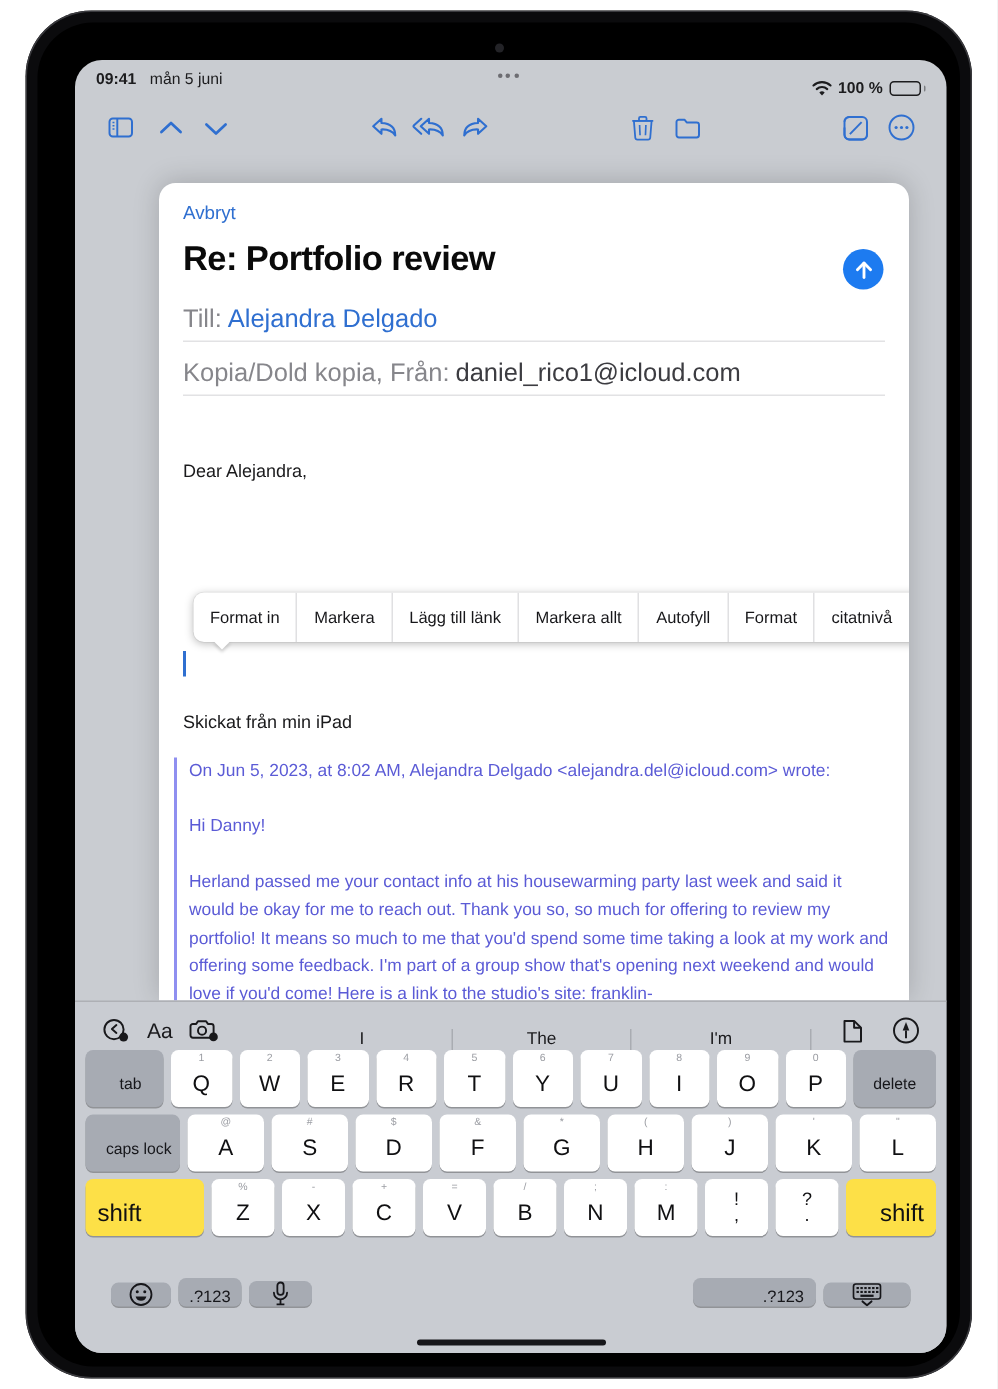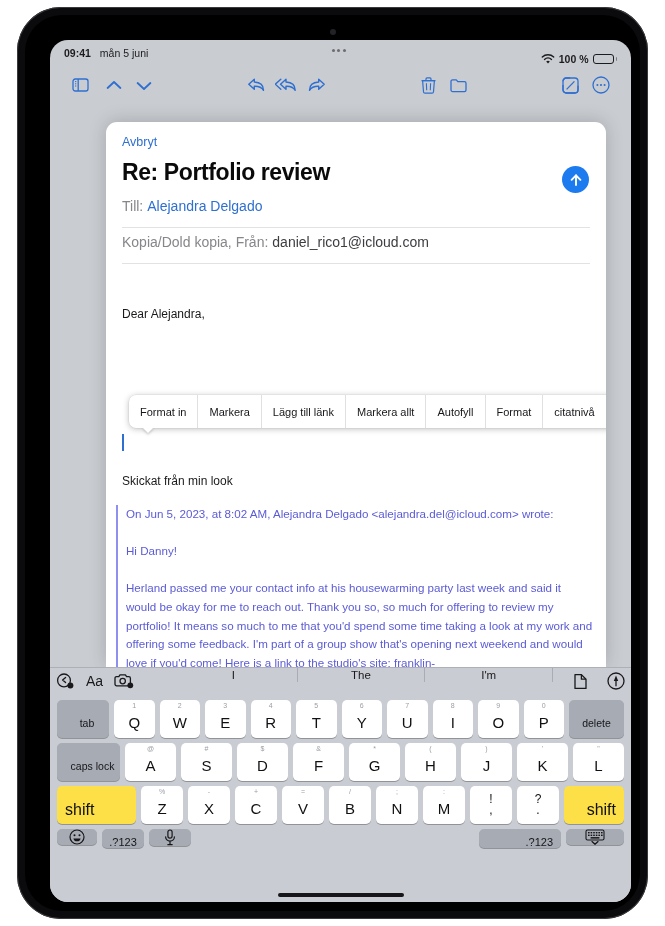--- a/index.html
+++ b/index.html
@@ -140,21 +140,22 @@
   }
   #send-button svg { display: block; }
 
   .field-row {
     position: absolute;
     left: 16px;
     width: 468px;
     height: 30px;
     border-bottom: 1px solid #e2e2e4;
     display: flex;
-    font-size: 14px;
+    align-items: center;
+    font-size: 17px;
   }
   #field-to { top: 76px; }
   #field-cc { top: 112px; }
   #field-subject { top: 148px; }
   .field-label { color: #86868b; }
   .field-value-link { color: #2f6fd0; margin-left: 4px; }
   .field-value-plain { color: #3c3c41; margin-left: 4px; }
   .field-value-strong { color: #111; margin-left: 4px; font-weight: 600; }
 
   #body-greeting {
@@ -234,22 +235,22 @@
     left: 0; bottom: 0;
     width: 581px; height: 235px;
     background: #c9ccd2;
     border-top: .5px solid #aeb0b5;
   }
   #predictive-bar {
     position: absolute;
     left: 0; top: 0;
     width: 581px; height: 32px;
     display: flex;
-    align-items: flex-start;
-    padding: 0 0;
+    align-items: flex-end;
+    padding: 0 12px;
   }
   .pb-icon {
     width: 30px; height: 26px;
     display: flex; align-items: center; justify-content: center;
     color: #19191c;
   }
   .pb-icon svg { display: block; }
   #pb-aa { font-size: 14px; color: #19191c; font-weight: 500; padding: 0 4px; }
   .pb-suggest {
     flex: 1;
@@ -317,23 +318,23 @@
   .k-tab { flex: 0 0 52px; }
   .k-delete { flex: 0 0 55px; }
   .k-caps { flex: 0 0 63px; }
   .k-return { flex: 0 0 66px; }
   .k-shift-l { flex: 0 0 79px; }
   .k-shift-r { flex: 0 0 60px; }
 
   #bottom-row {
     display: flex;
     gap: 5px;
-    padding: 0 7px;
+    padding: 0 24px;
     height: 42px;
-    align-items: flex-start;
+    align-items: flex-end;
   }
   #bottom-row .key { font-size: 11px; }
   .k-emoji { flex: 0 0 40px; }
   .k-num-l { flex: 0 0 42px; }
   .k-mic { flex: 0 0 42px; }
   .k-space { flex: 1; background: #ffffff; }
   .k-num-r { flex: 0 0 82px; }
   .k-dismiss { flex: 0 0 58px; }
 
   #home-indicator {
@@ -495,21 +496,21 @@
           <div class="callout-item">Format</div>
           <div class="callout-item">citatnivå</div>
           <div class="callout-item" id="callout-arrow-btn">
             
           </div>
         </div>
         <div id="callout-tail"></div>
 
         <div id="text-caret"></div>
 
-        <div id="body-signature">Skickat från min look</div>
+        <div id="body-signature">Skickat från min iPad</div>
 
         <div id="quoted-block">
           <p>On Jun 5, 2023, at 8:02 AM, Alejandra Delgado &lt;alejandra.del@icloud.com&gt; wrote:</p>
           <p>Hi Danny!</p>
           <p>Herland passed me your contact info at his housewarming party last week and said it would be okay for me to reach out. Thank you so, so much for offering to review my portfolio! It means so much to me that you'd spend some time taking a look at my work and offering some feedback. I'm part of a group show that's opening next weekend and would love if you'd come! Here is a link to the studio's site: franklin-</p>
         </div>
       </div>
 
       <div id="keyboard">
 

